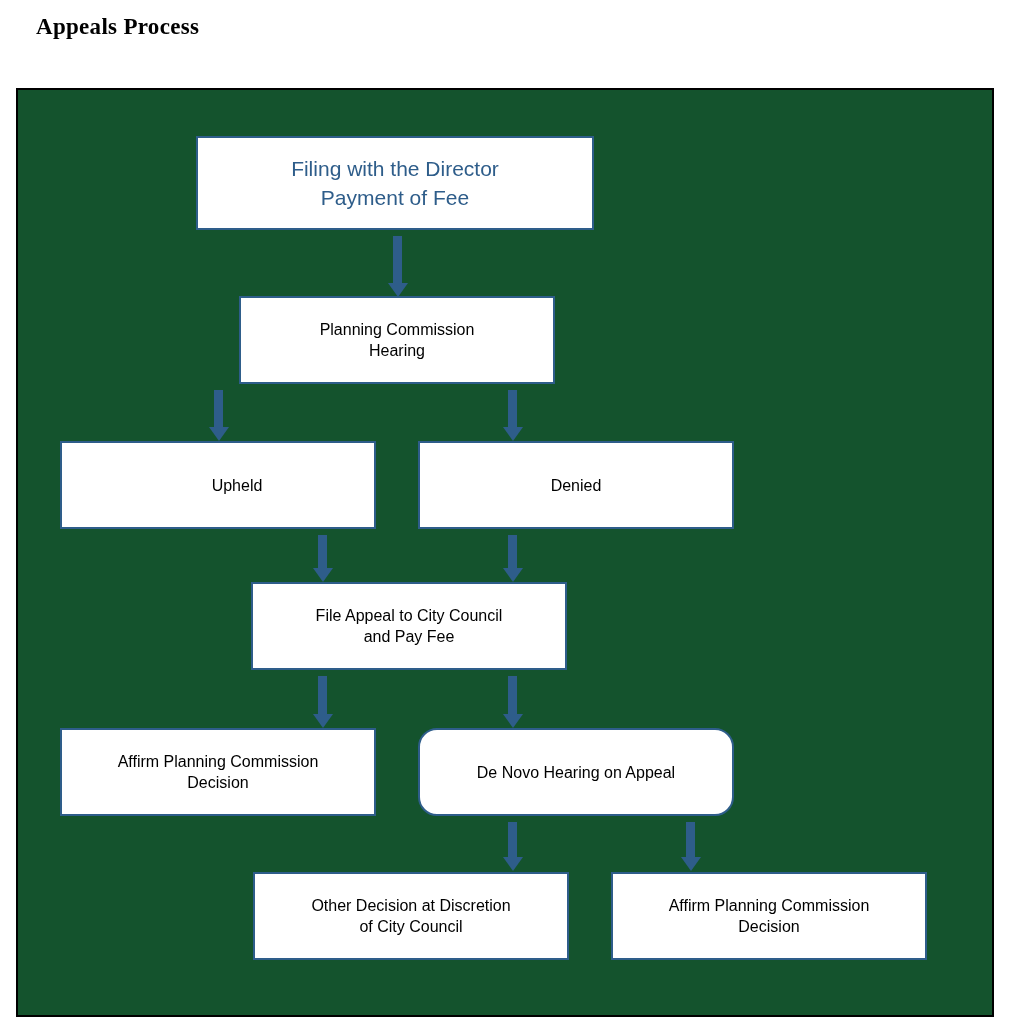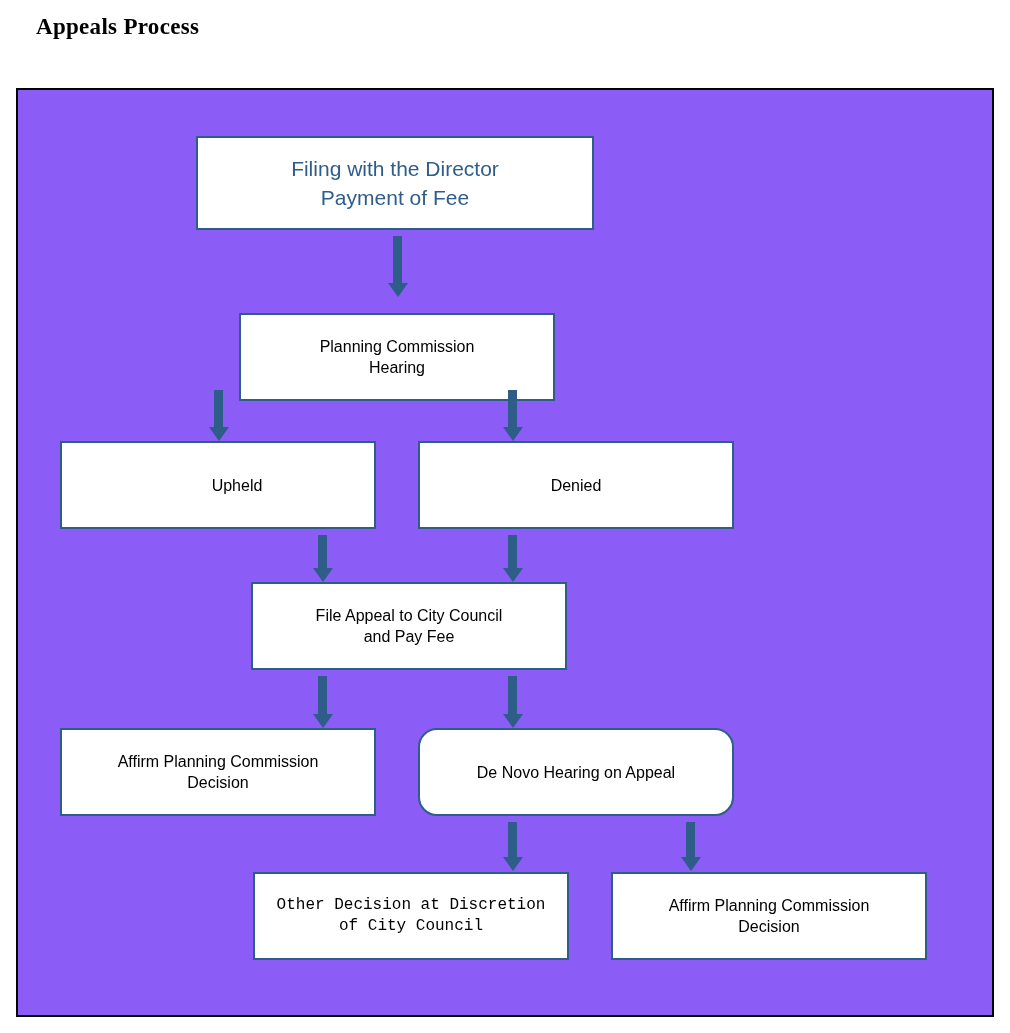--- a/index.html
+++ b/index.html
@@ -28,21 +28,21 @@
   #figure-title .line {
     display: block;
   }
   #diagram-frame {
     position: absolute;
     left: 16px;
     top: 88px;
     width: 978px;
     height: 929px;
     border: 2px solid #000000;
-    background: #8b5cf6;
+    background: #14532d;
     box-sizing: border-box;
   }
   .node {
     position: absolute;
     box-sizing: border-box;
     border: 2px solid #2e5d8a;
     background: #ffffff;
     color: #000000;
     font-size: 16px;
     line-height: 21px;
@@ -75,21 +75,20 @@
     height: 94px;
     font-size: 21px;
     line-height: 29px;
     color: #2e5d8a;
   }
   #node-hearing {
     left: 221px;
     top: 206px;
     width: 316px;
     height: 88px;
-    margin-top: 17px;
   }
   #node-upheld {
     left: 42px;
     top: 351px;
     width: 316px;
     height: 88px;
     padding-left: 46px;
   }
   #node-denied {
     left: 400px;
@@ -115,21 +114,20 @@
     top: 638px;
     width: 316px;
     height: 88px;
     border-radius: 19px;
   }
   #node-other-decision {
     left: 235px;
     top: 782px;
     width: 316px;
     height: 88px;
-    font-family: Liberation Mono, monospace;
   }
   #node-affirm-2 {
     left: 593px;
     top: 782px;
     width: 316px;
     height: 88px;
   }
   .arrow {
     position: absolute;
     width: 9px;

